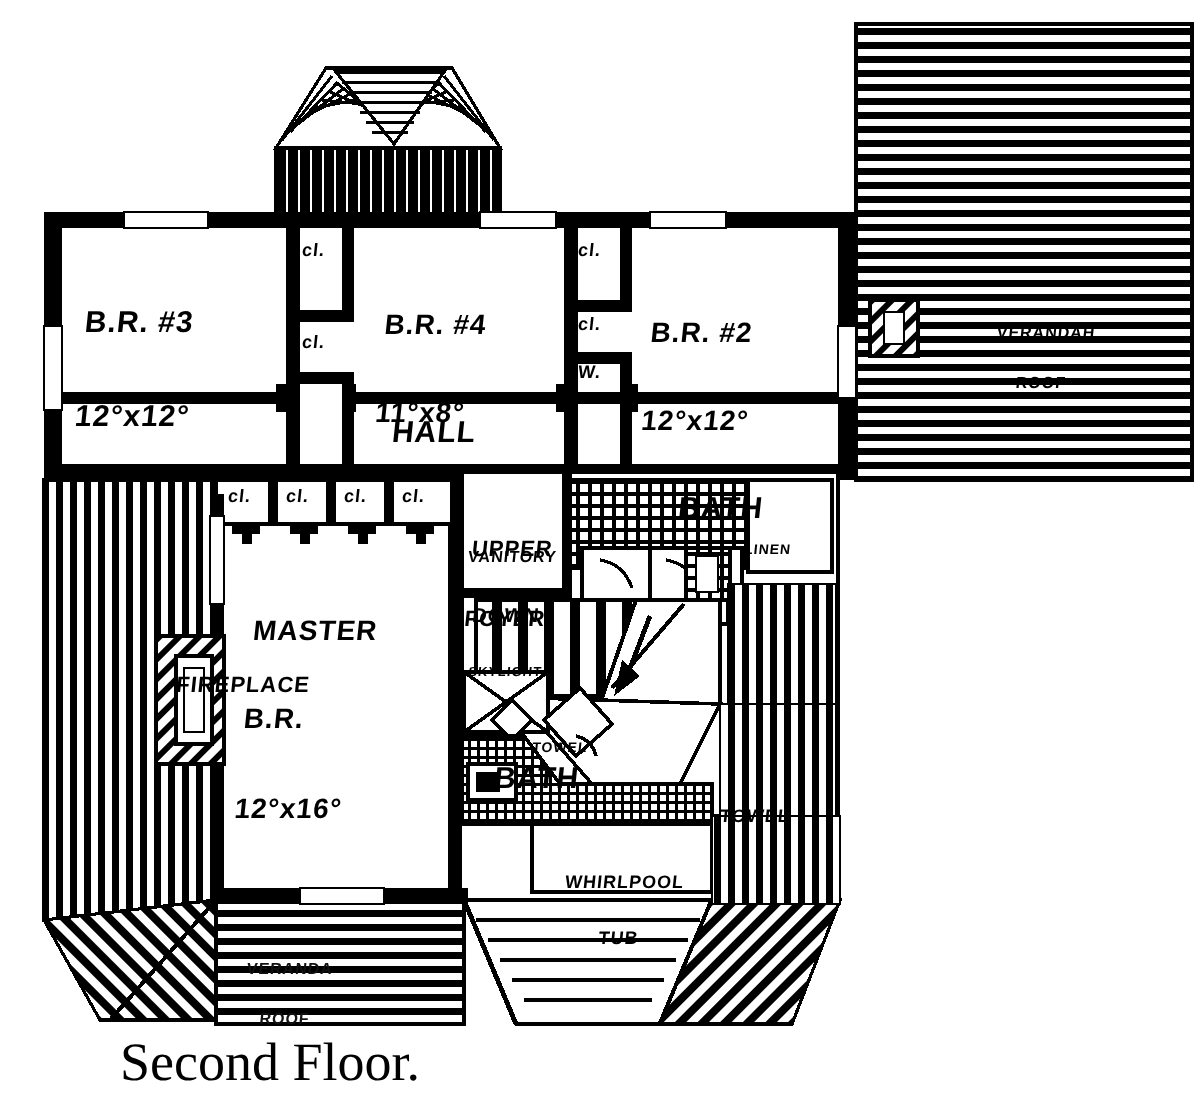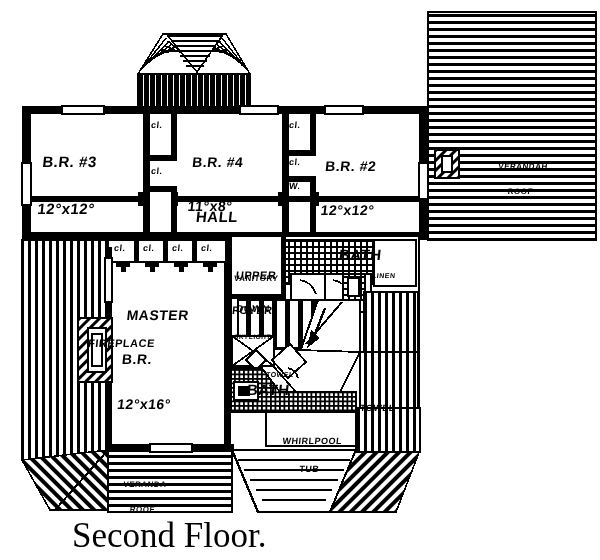--- a/index.html
+++ b/index.html
@@ -375,17 +375,17 @@
   <div class="lbl hand" style="left:122px;top:464px;font-size:8px;color:#111;text-align:center;">
     <div>VERANDA</div>
     <div>ROOF</div>
   </div>
 
   <div class="lbl hand" style="left:497px;top:146px;font-size:8px;text-align:center;">
     <div>VERANDAH</div>
     <div>ROOF</div>
   </div>
 
-  <div class="title" style="left:72px;top:516px;font-size:35px;">
+  <div class="title" style="left:60px;top:516px;font-size:27px;">
     <span>Second Floor</span><span>.</span>
   </div>
 
 </div>
 
 </body></html>

